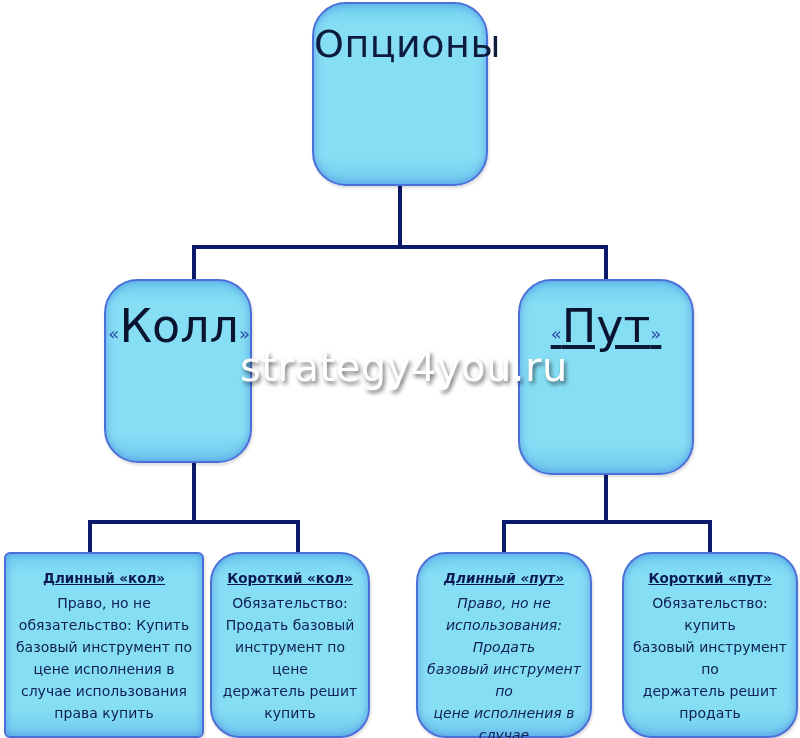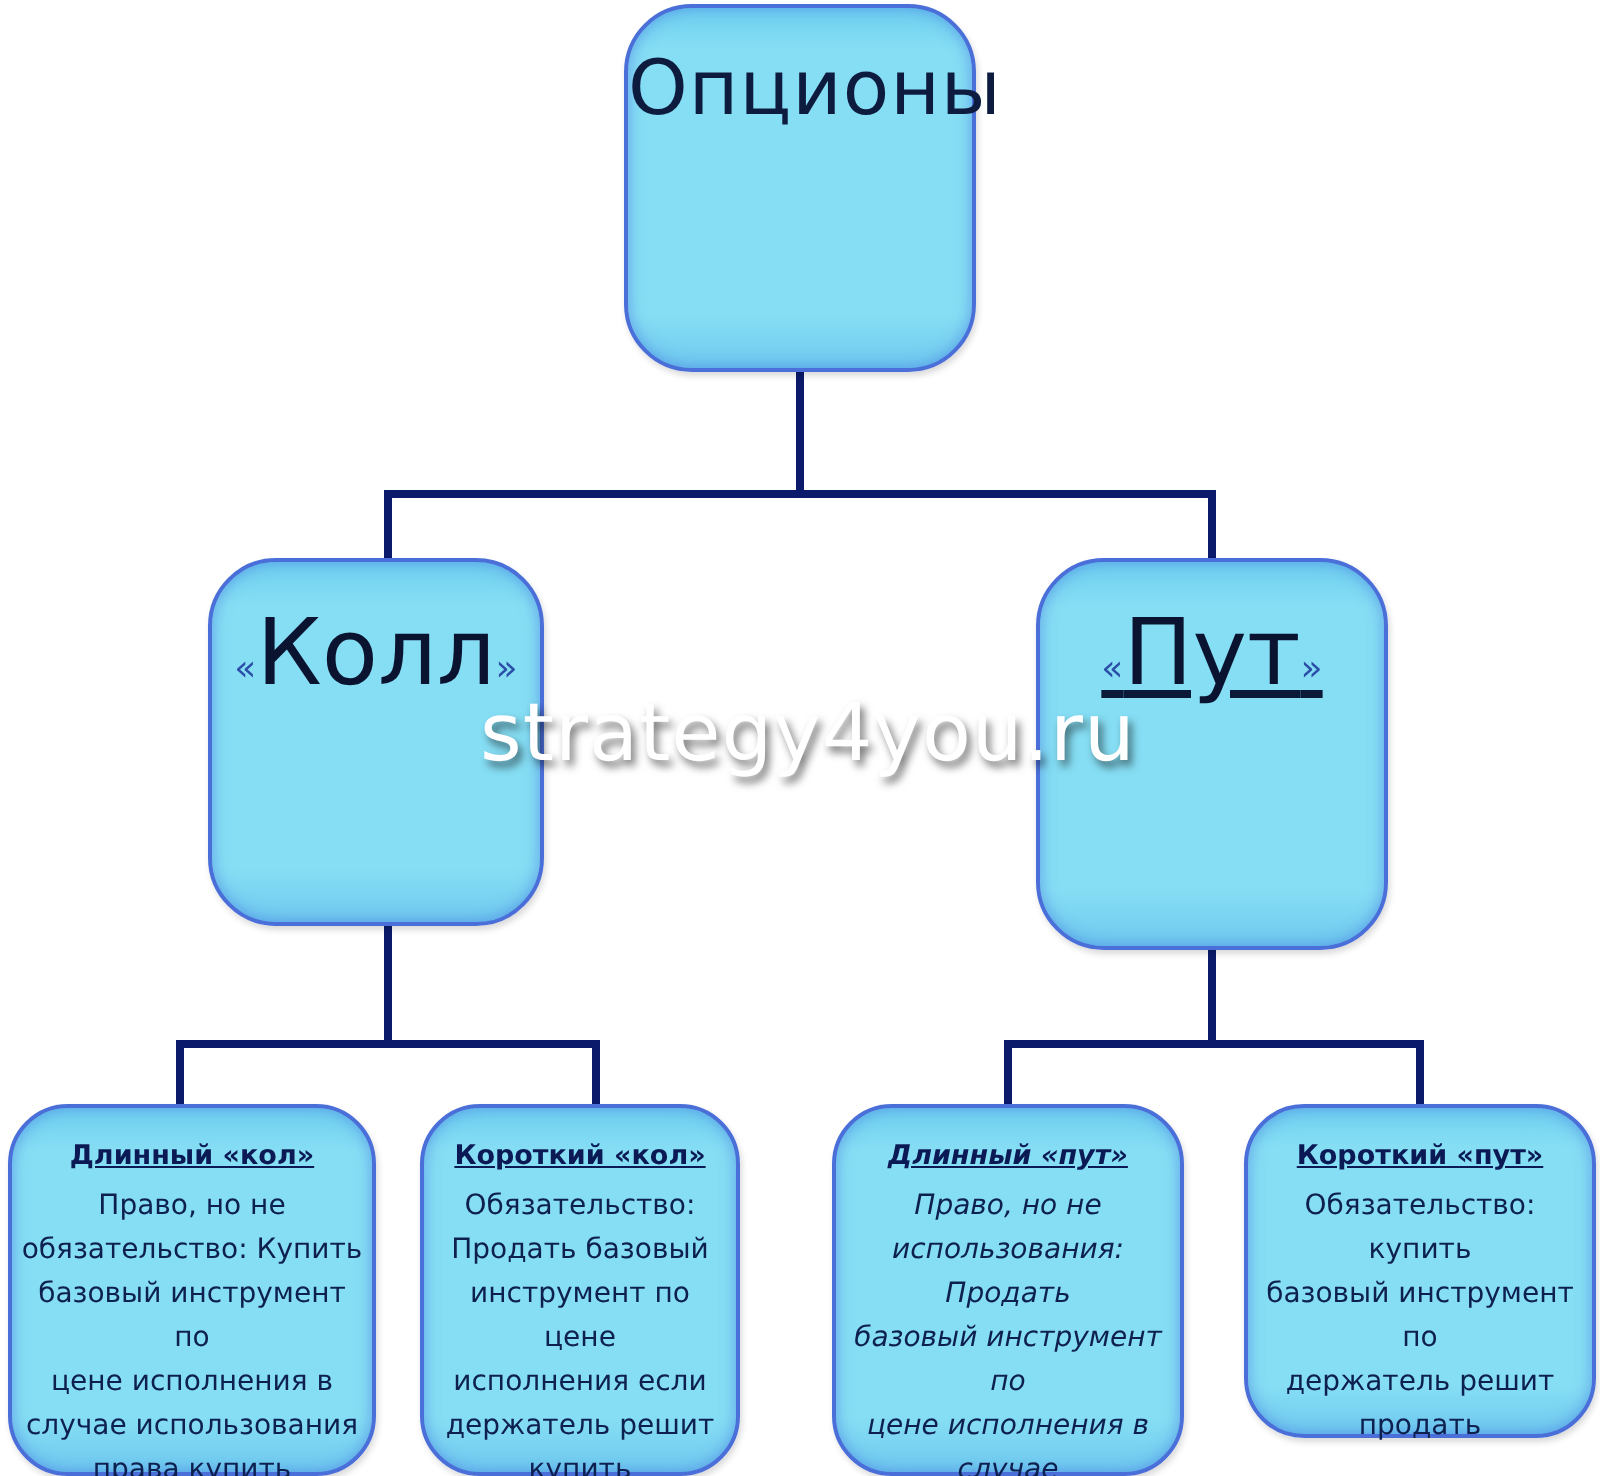--- a/index.html
+++ b/index.html
@@ -43,65 +43,64 @@
 
 <div class="line" style="left:604px;top:460px;width:4px;height:62px;"></div>
 <div class="line" style="left:502px;top:520px;width:210px;height:4px;"></div>
 <div class="line" style="left:502px;top:520px;width:4px;height:34px;"></div>
 <div class="line" style="left:708px;top:520px;width:4px;height:34px;"></div>
 
 <div class="box" style="left:312px;top:2px;width:176px;height:184px;text-align:center;">
   <div class="top-title">Опционы</div>
 </div>
 
-<div class="box" style="left:104px;top:279px;width:168px;height:184px;">
+<div class="box" style="left:104px;top:279px;width:148px;height:184px;text-align:right;">
   <div class="mid-title"><span class="quote">«</span><span>Колл</span><span class="quote">»</span></div>
 </div>
 
 <div class="box" style="left:518px;top:279px;width:176px;height:196px;text-decoration:underline;">
   <div class="mid-title"><span class="quote">«</span><span>Пут</span><span class="quote">»</span></div>
 </div>
 
-<div class="box" style="left:4px;top:552px;width:184px;height:186px;border-radius:30px;">
+<div class="box" style="left:4px;top:552px;width:200px;height:186px;border-radius:6px;">
   <div class="leaf-title">Длинный «кол»</div>
   <div class="leaf-text">
     <div>Право, но не</div>
     <div>обязательство: Купить</div>
     <div>базовый инструмент по</div>
     <div>цене исполнения в</div>
     <div>случае использования</div>
     <div>права купить</div>
   </div>
 </div>
 
 <div class="box" style="left:210px;top:552px;width:160px;height:186px;border-radius:30px;">
   <div class="leaf-title">Короткий «кол»</div>
   <div class="leaf-text">
     <div>Обязательство:</div>
     <div>Продать базовый</div>
     <div>инструмент по цене</div>
-    <div>исполнения если</div>
     <div>держатель решит</div>
     <div>купить</div>
   </div>
 </div>
 
 <div class="box" style="left:416px;top:552px;width:176px;height:186px;border-radius:30px;font-style:italic;">
   <div class="leaf-title">Длинный «пут»</div>
   <div class="leaf-text">
     <div>Право, но не</div>
     <div>использования: Продать</div>
     <div>базовый инструмент по</div>
     <div>цене исполнения в</div>
     <div>случае использования</div>
     <div>права продать</div>
   </div>
 </div>
 
-<div class="box" style="left:622px;top:552px;width:176px;height:167px;border-radius:30px;">
+<div class="box" style="left:622px;top:552px;width:176px;height:186px;border-radius:30px;">
   <div class="leaf-title">Короткий «пут»</div>
   <div class="leaf-text">
     <div>Обязательство: купить</div>
     <div>базовый инструмент по</div>
     <div>держатель решит</div>
     <div>продать</div>
   </div>
 </div>
 
 <div class="watermark">strategy4you.ru</div>

